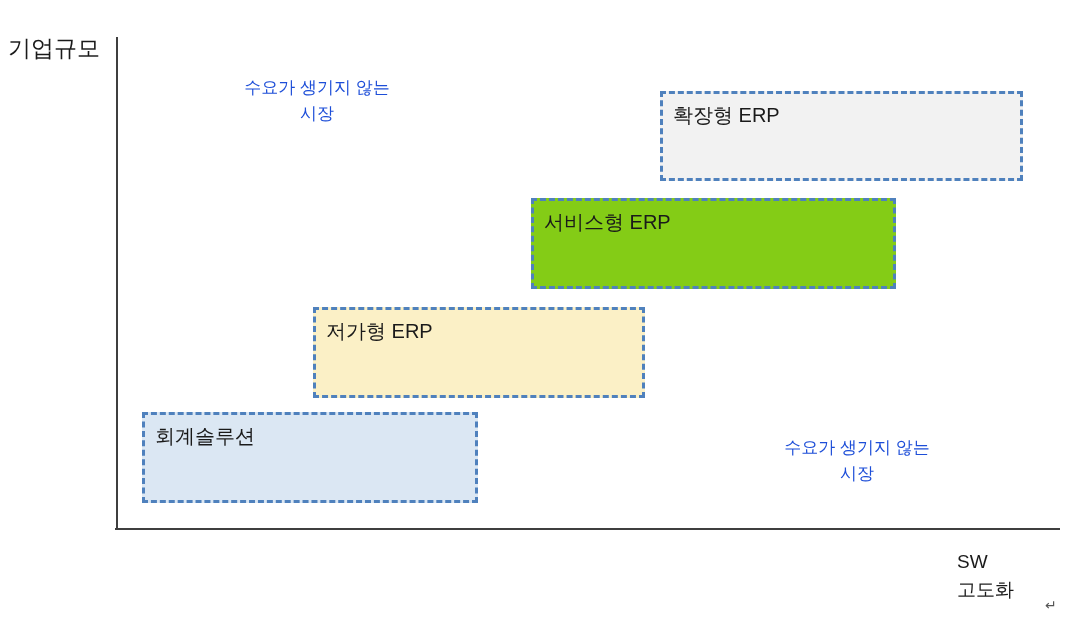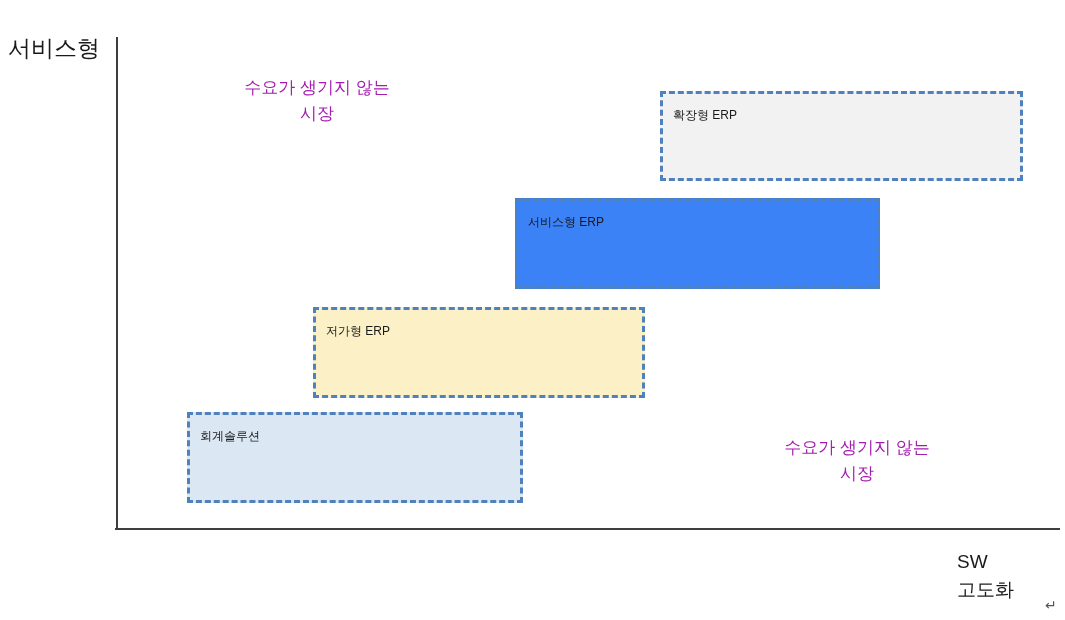--- a/index.html
+++ b/index.html
@@ -23,75 +23,75 @@
     font-size: 23px; line-height: 29px; white-space: nowrap;
   }
   .x-axis-label {
     position: absolute; left: 957px; top: 548px;
     font-size: 19px; line-height: 28px; white-space: nowrap;
   }
 
   
   .annotation {
     position: absolute; width: 220px; text-align: center;
-    font-size: 17px; line-height: 26px; color: #a21caf;
+    font-size: 17px; line-height: 26px; color: #1d4ed8;
   }
   .annotation-top-left { left: 207px; top: 75px; }
   .annotation-bottom-right { left: 747px; top: 435px; }
 
   
   .mbox {
     position: absolute;
     box-sizing: border-box;
     border: 3px dashed var(--accent, #4F81BD);
-    font-size: 12px;
+    font-size: 20px;
     padding: 9px 0 0 10px;
     line-height: 24px;
   }
   .box-accounting { left: 142px; top: 412px; width: 336px; height: 91px; }
   .box-lowcost    { left: 313px; top: 307px; width: 332px; height: 91px; }
   .box-saas       { left: 515px; top: 198px; width: 365px; height: 91px; }
   .box-extended   { left: 660px; top:  91px; width: 363px; height: 90px; }
 
   .paragraph-mark {
     position: absolute; left: 1045px; top: 597px;
     font-size: 14px; color: #555555;
   }
 </style>
 </head>
 <body>
 
 <div class="canvas">
 
   <div class="y-axis-label">
-    <div>서비스형</div>
+    <div>기업규모</div>
   </div>
 
   <div class="axis y-axis"></div>
   <div class="axis x-axis"></div>
 
   <div class="annotation annotation-top-left">
     <div>수요가 생기지 않는</div>
     <div>시장</div>
   </div>
 
   <div class="annotation annotation-bottom-right">
     <div>수요가 생기지 않는</div>
     <div>시장</div>
   </div>
 
-  <div class="mbox box-accounting" style="background-color: rgb(219, 231, 243); margin-left: 45px;">
+  <div class="mbox box-accounting" style="background-color: rgb(219, 231, 243);">
     <span>회계솔루션</span>
   </div>
 
   <div class="mbox box-lowcost" style="background-color: rgb(251, 240, 198);">
     <span>저가형 ERP</span>
   </div>
 
-  <div class="mbox box-saas" style="background-color: #3b82f6;">
+  <div class="mbox box-saas" style="background-color: #84cc16; margin-left: 16px;">
     <span>서비스형 ERP</span>
   </div>
 
   <div class="mbox box-extended" style="background-color: rgb(242, 242, 242);">
     <span>확장형 ERP</span>
   </div>
 
   <div class="x-axis-label">
     <div>SW</div>
     <div>고도화</div>

